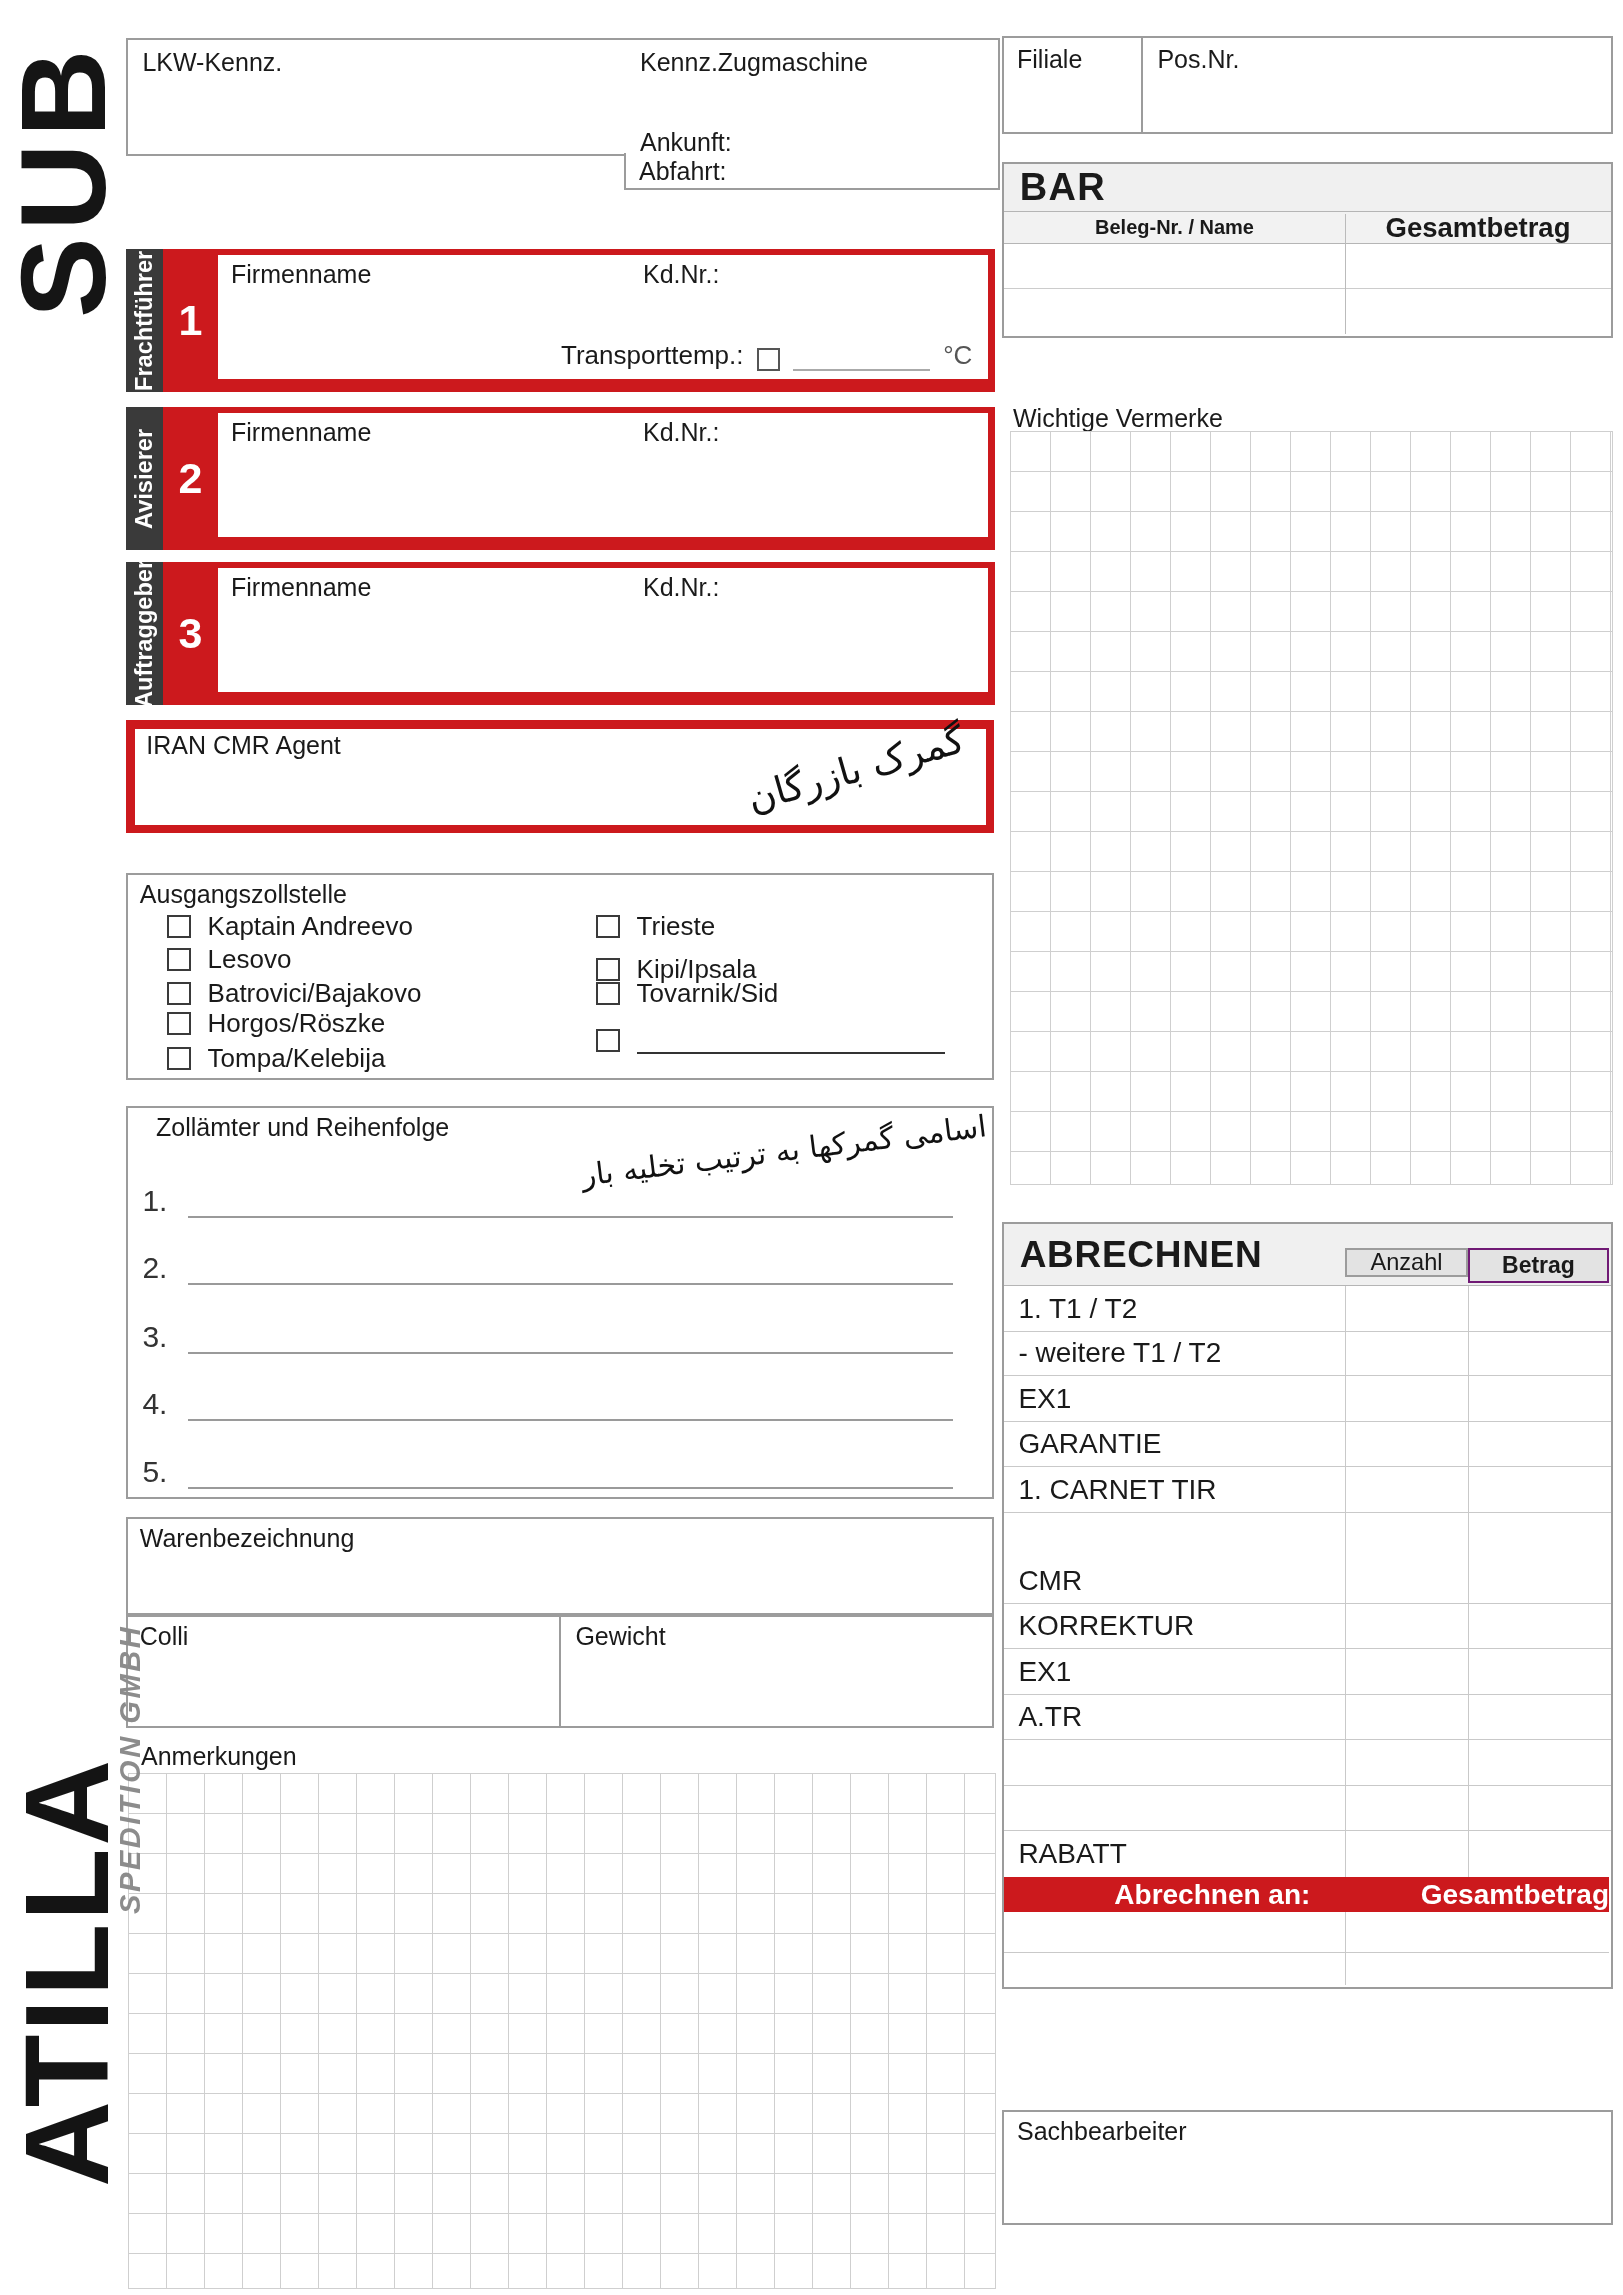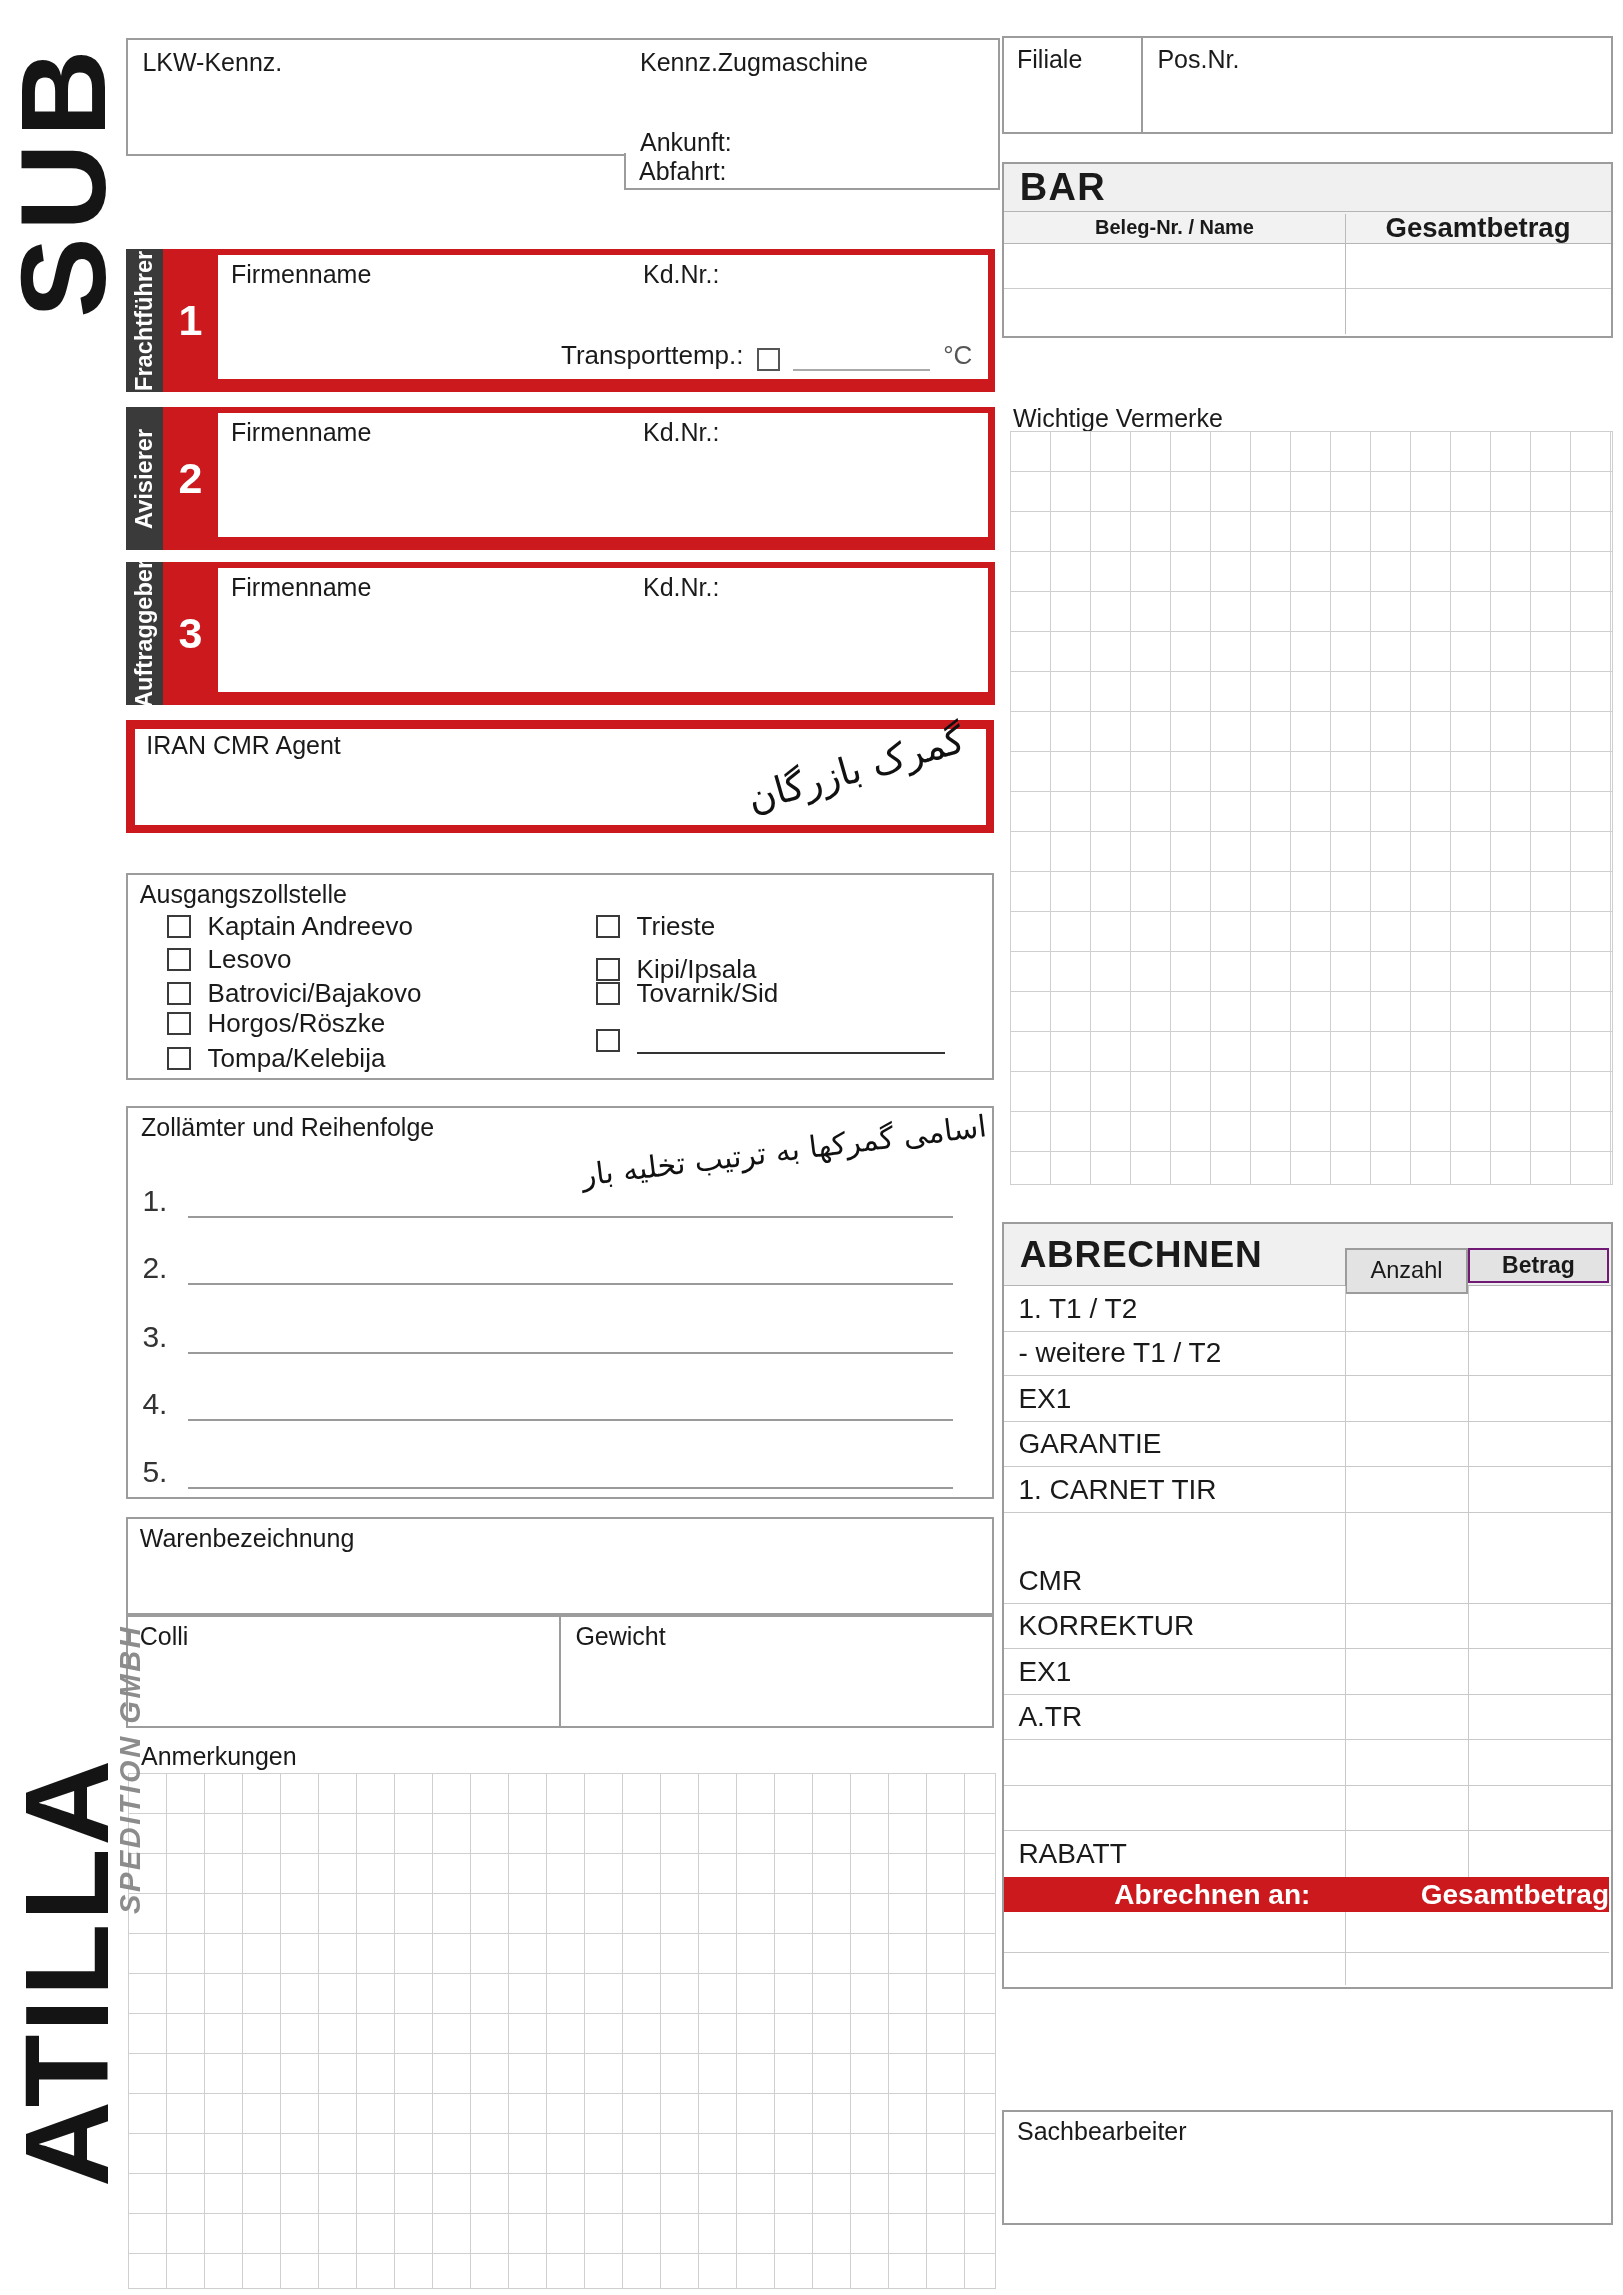--- a/index.html
+++ b/index.html
@@ -142,21 +142,21 @@
         <span class="cb"></span>
         <span>Tovarnik/Sid</span>
       </div>
     <div class="cbrow" style="left:468px;top:152px;">
       <span class="cb"></span>
       <span style="display:inline-block;width:308px;height:25px;border-bottom:2px solid #333;"></span>
     </div>
   </div>
 
   <div class="box" style="left:126px;top:1106px;width:868px;height:393px;">
-    <div class="abs lbl" style="left:13px;top:5.2px;">Zollämter und Reihenfolge</div>
+    <div class="abs lbl" style="left:28px;top:5.2px;">Zollämter und Reihenfolge</div>
     <div class="abs persian" style="left:452px;top:25px;font-size:30px;transform:rotate(-7deg);">اسامی گمرکها به ترتیب تخلیه بار</div>
 
     <div class="abs" style="left:14.4px;top:68px;width:811px;height:42px;display:flex;align-items:flex-end;">
       <span style="width:46px;font-size:30px;color:#333;">1.</span>
       <span class="uline" style="flex:1;height:42px;"></span>
     </div>
     <div class="abs" style="left:14.4px;top:135px;width:811px;height:42px;display:flex;align-items:flex-end;">
       <span style="width:46px;font-size:30px;color:#333;">2.</span>
       <span class="uline" style="flex:1;height:42px;"></span>
     </div>
@@ -184,21 +184,21 @@
     <div class="abs lbl" style="left:14.4px;top:5.2px;">Gewicht</div>
   </div>
 
   <div class="abs lbl" style="left:141px;top:1742px;">Anmerkungen</div>
   <div class="abs grid2" style="left:128px;top:1773px;width:868px;height:516px;"></div>
 
   <div class="box" style="left:1002px;top:1222px;width:611px;height:767px;">
     <div class="band" style="height:62px;border-bottom:1.3px solid #b5b5b5;display:flex;align-items:center;padding-left:15.7px;">
       <span style="font-weight:bold;font-size:37px;letter-spacing:0.7px;">ABRECHNEN</span>
     </div>
-    <div class="abs" style="left:341px;top:23.6px;width:123px;height:46px;background:#e3e3e3;border:2px solid #9c9c9c;display:flex;align-items:center;justify-content:center;font-size:23.6px;">Anzahl</div>
+    <div class="abs" style="left:341px;top:23.6px;width:123px;height:29px;background:#e3e3e3;border:2px solid #9c9c9c;display:flex;align-items:center;justify-content:center;font-size:23.6px;">Anzahl</div>
     <div class="abs" style="left:464px;top:23.6px;width:141px;height:35px;background:#e3e3e3;border:2px solid #701a75;display:flex;align-items:center;justify-content:center;font-size:23px;font-weight:bold;">Betrag</div>
 
     <div class="arow" style="top:62px;height:46px;">
         <span>1. T1 / T2</span>
       </div>
     <div class="arow" style="top:107px;height:45px;">
         <span> - weitere T1 / T2</span>
       </div>
     <div class="arow" style="top:152px;height:46px;">
         <span>EX1</span>

